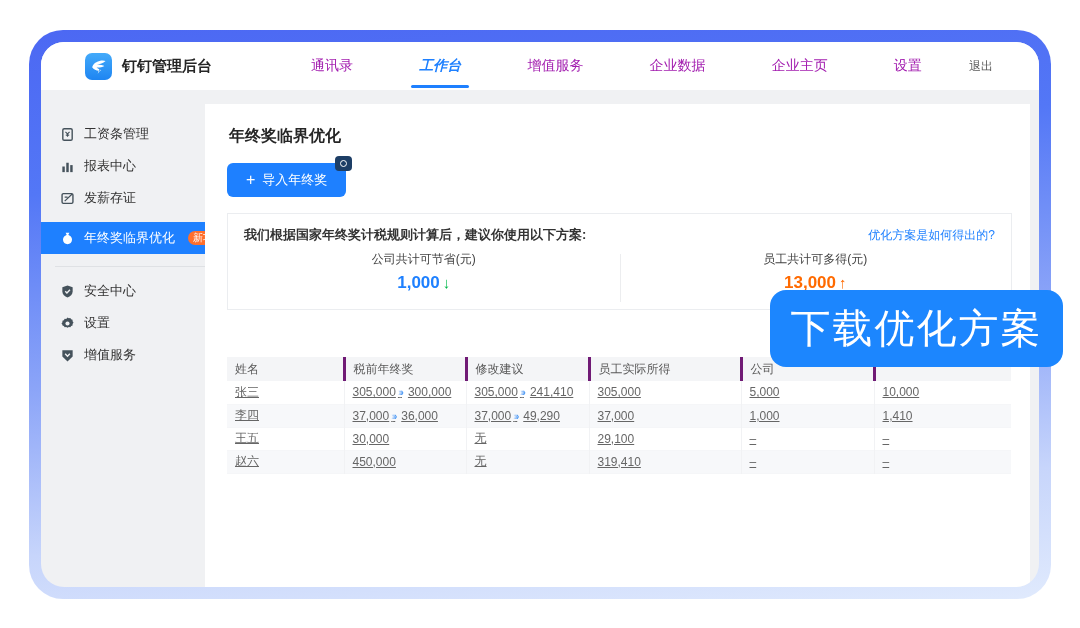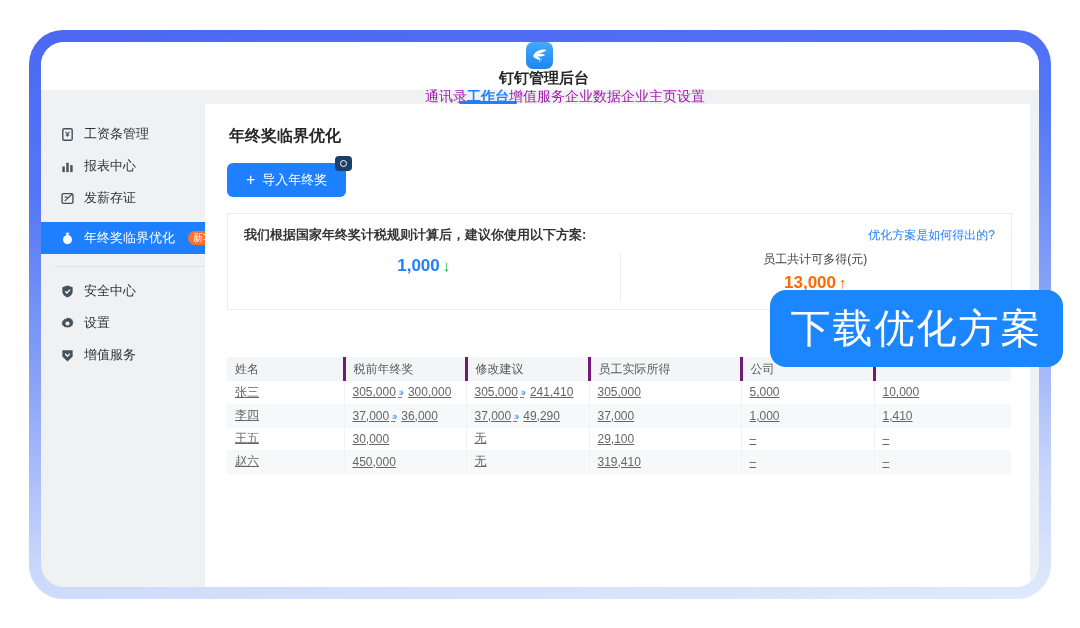--- a/index.html
+++ b/index.html
@@ -22,34 +22,34 @@
     border-radius:34px;
     background:linear-gradient(175deg,#4C68F3 0%,#5377F6 25%,#8CA5F8 55%,#C7D5FB 80%,#E0EAFD 100%);
   }
   .window{
     position:absolute;left:12px;top:12px;right:12px;bottom:12px;
     border-radius:23px;background:#F0F1F3;overflow:hidden;
   }
   
   .topbar{
     position:absolute;left:0;top:0;right:0;height:48px;background:#fff;
-    display:flex;align-items:center;padding:0 46px 0 44px;flex-direction:column;
+    display:flex;align-items:center;padding:0 46px 0 44px;
   }
   .logo{
     width:27px;height:27px;border-radius:7px;flex:none;
     background:linear-gradient(180deg,#43AAFA,#1E85F2);
     display:flex;align-items:center;justify-content:center;
   }
   .brand{font-size:15px;font-weight:700;color:#262626;margin-left:10px;white-space:nowrap;}
   .nav-items{flex:1;display:flex;justify-content:space-around;align-items:stretch;height:100%;margin:0 14px 0 66px;}
   .nav-item{
     position:relative;display:flex;align-items:center;font-size:14px;color:#a21caf;
     cursor:pointer;white-space:nowrap;
   }
-  .nav-item.active{color:var(--accent-blue);font-weight:600;}
+  .nav-item.active{color:var(--accent-blue);font-weight:600;font-style:italic;}
   .nav-item.active::after{
     content:"";position:absolute;left:50%;transform:translateX(-50%);
     bottom:2px;width:58px;height:3px;border-radius:2px;background:var(--accent-blue);
   }
   .logout{font-size:12px;color:#595959;cursor:pointer;white-space:nowrap;}
   
   .content{position:absolute;left:0;top:48px;right:0;bottom:0;}
   .sidebar{position:absolute;left:0;top:0;bottom:0;width:196px;padding-top:28px;}
   .side-item{
     height:32px;display:flex;align-items:center;padding-left:18px;gap:9px;
@@ -233,20 +233,21 @@
             </span>
         </button>
 
         <div class="suggest-box">
           <div class="suggest-head">
             <span class="suggest-msg">我们根据国家年终奖计税规则计算后，建议你使用以下方案:</span>
             <span class="suggest-link">优化方案是如何得出的?</span>
           </div>
           <div class="stats" id="stats">
               <div class="stat">
+                <div class="stat-label">公司共计可节省(元)</div>
                 <div class="stat-value blue">1,000<span class="stat-arrow down">↓</span></div>
               </div>
               <div class="stat">
                 <div class="stat-label">员工共计可多得(元)</div>
                 <div class="stat-value orange">13,000<span class="stat-arrow up">↑</span></div>
               </div>
             </div>
           <div class="stats-divider"></div>
         </div>
 

